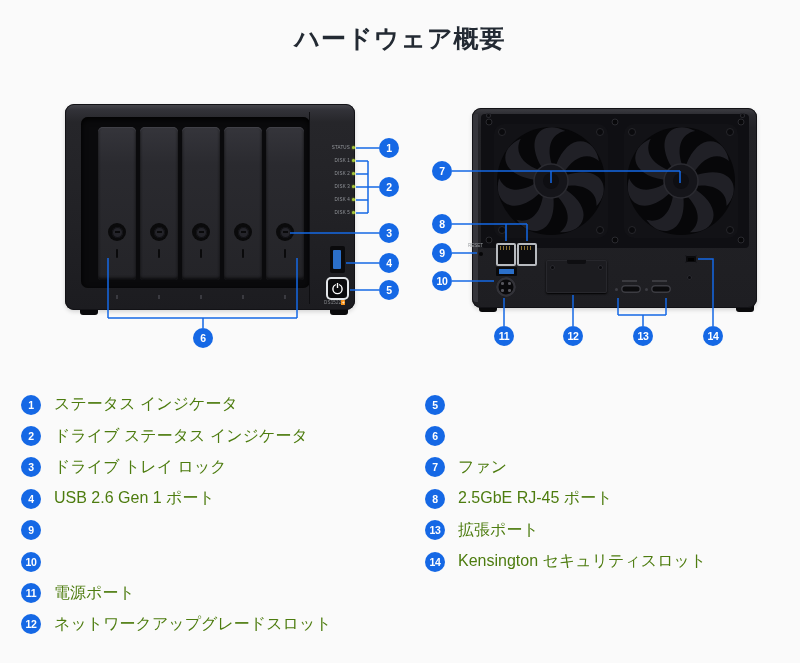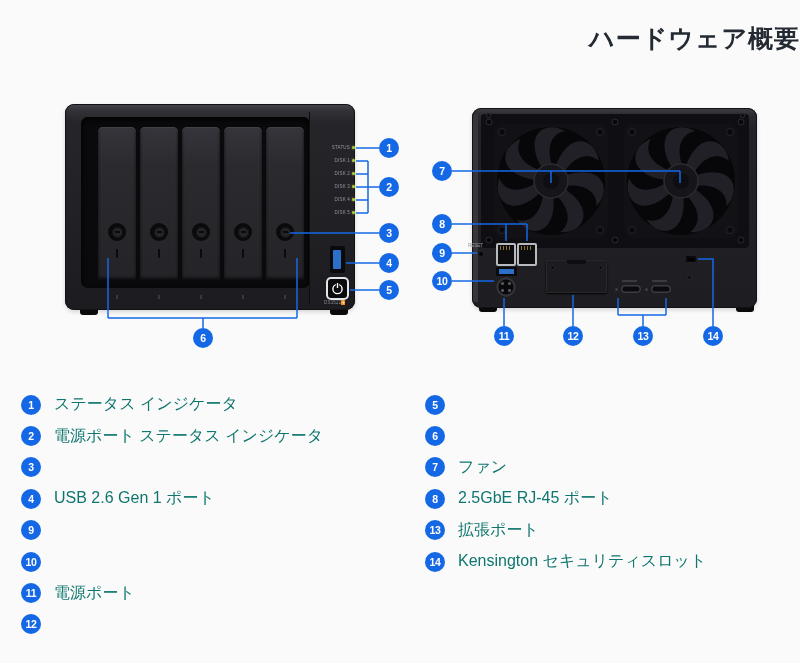--- a/index.html
+++ b/index.html
@@ -1,19 +1,19 @@
 <!DOCTYPE html>
 <html style="--accent: #1568e5; --led_green: #a8c838; --usb_blue: #2b6fc9;"><head>
 <meta charset="utf-8">
 <style>
   html,body{margin:0;padding:0;}
   body{width:800px;height:663px;background:#fafafa;font-family:"Liberation Sans","DejaVu Sans",sans-serif;overflow:hidden;}
   #canvas{position:relative;width:800px;height:663px;background:#fafafa;}
 
-  .title{position:absolute;left:0;top:22px;width:800px;margin:0;text-align:right;
+  .title{position:absolute;left:0;top:22px;width:800px;margin:0;text-align:center;
          font-size:25px;font-weight:700;color:#232a33;letter-spacing:1px;}
   .badge-f{position:absolute;width:20px;height:20px;border-radius:50%;background:var(--accent,#1568e5);
            color:#fff;font-size:10.5px;font-weight:700;display:flex;align-items:center;justify-content:center;
            z-index:6;letter-spacing:-0.3px;}
   .lines{position:absolute;left:0;top:0;z-index:5;pointer-events:none;}
   .lines path,.lines line{stroke:var(--accent,#1568e5);stroke-width:1.5;fill:none;}
 
   
   .chassis-front{position:absolute;left:65px;top:104px;width:290px;height:206px;border-radius:9px;
      background:linear-gradient(180deg,#47474d 0,#323238 6px,#26262a 18px,#212125 60%,#1c1c20 100%);
@@ -70,21 +70,21 @@
      box-shadow:inset 0 0 0 1px #1f1f24;z-index:3;}
   .klock-slit{position:absolute;left:3px;top:2.5px;width:6px;height:3px;background:#000;}
 
   
   .lcol{position:absolute;top:389px;z-index:4;}
   .lcol-left{left:21px;}
   .lcol-right{left:425px;}
   .lrow{display:flex;align-items:center;height:31.4px;gap:13px;}
   .badge-s{width:20px;height:20px;border-radius:50%;background:var(--accent,#1568e5);color:#fff;
      font-size:10.5px;font-weight:700;display:flex;align-items:center;justify-content:center;flex:none;letter-spacing:-0.3px;}
-  .llabel{font-size:16px;color:#0f766e;white-space:nowrap;}
+  .llabel{font-size:16px;color:#4d7c0f;white-space:nowrap;}
 </style>
 </head>
 <body>
 
 <div id="canvas">
 
   <h1 class="title">ハードウェア概要</h1>
 
   <div>
     <div class="foot" style="left:80px;top:308px;"></div>
@@ -282,41 +282,43 @@
   <div class="badge-f" style="left:633px;top:326px;">13</div>
   <div class="badge-f" style="left:703px;top:326px;">14</div>
 
   <div class="lcol lcol-left">
     <div class="lrow">
         <span class="badge-s">1</span>
         <span class="llabel">ステータス インジケータ</span>
       </div>
     <div class="lrow">
         <span class="badge-s">2</span>
-        <span class="llabel">電源ポート ステータス インジケータ</span>
+        <span class="llabel">ドライブ ステータス インジケータ</span>
       </div>
     <div class="lrow">
         <span class="badge-s">3</span>
+        <span class="llabel">ドライブ トレイ ロック</span>
       </div>
     <div class="lrow">
         <span class="badge-s">4</span>
         <span class="llabel">USB 2.6 Gen 1 ポート</span>
       </div>
     <div class="lrow">
         <span class="badge-s">9</span>
       </div>
     <div class="lrow">
         <span class="badge-s">10</span>
       </div>
     <div class="lrow">
         <span class="badge-s">11</span>
         <span class="llabel">電源ポート</span>
       </div>
     <div class="lrow">
         <span class="badge-s">12</span>
+        <span class="llabel">ネットワークアップグレードスロット</span>
       </div>
   </div>
 
   <div class="lcol lcol-right">
     <div class="lrow">
         <span class="badge-s">5</span>
       </div>
     <div class="lrow">
         <span class="badge-s">6</span>
       </div>

